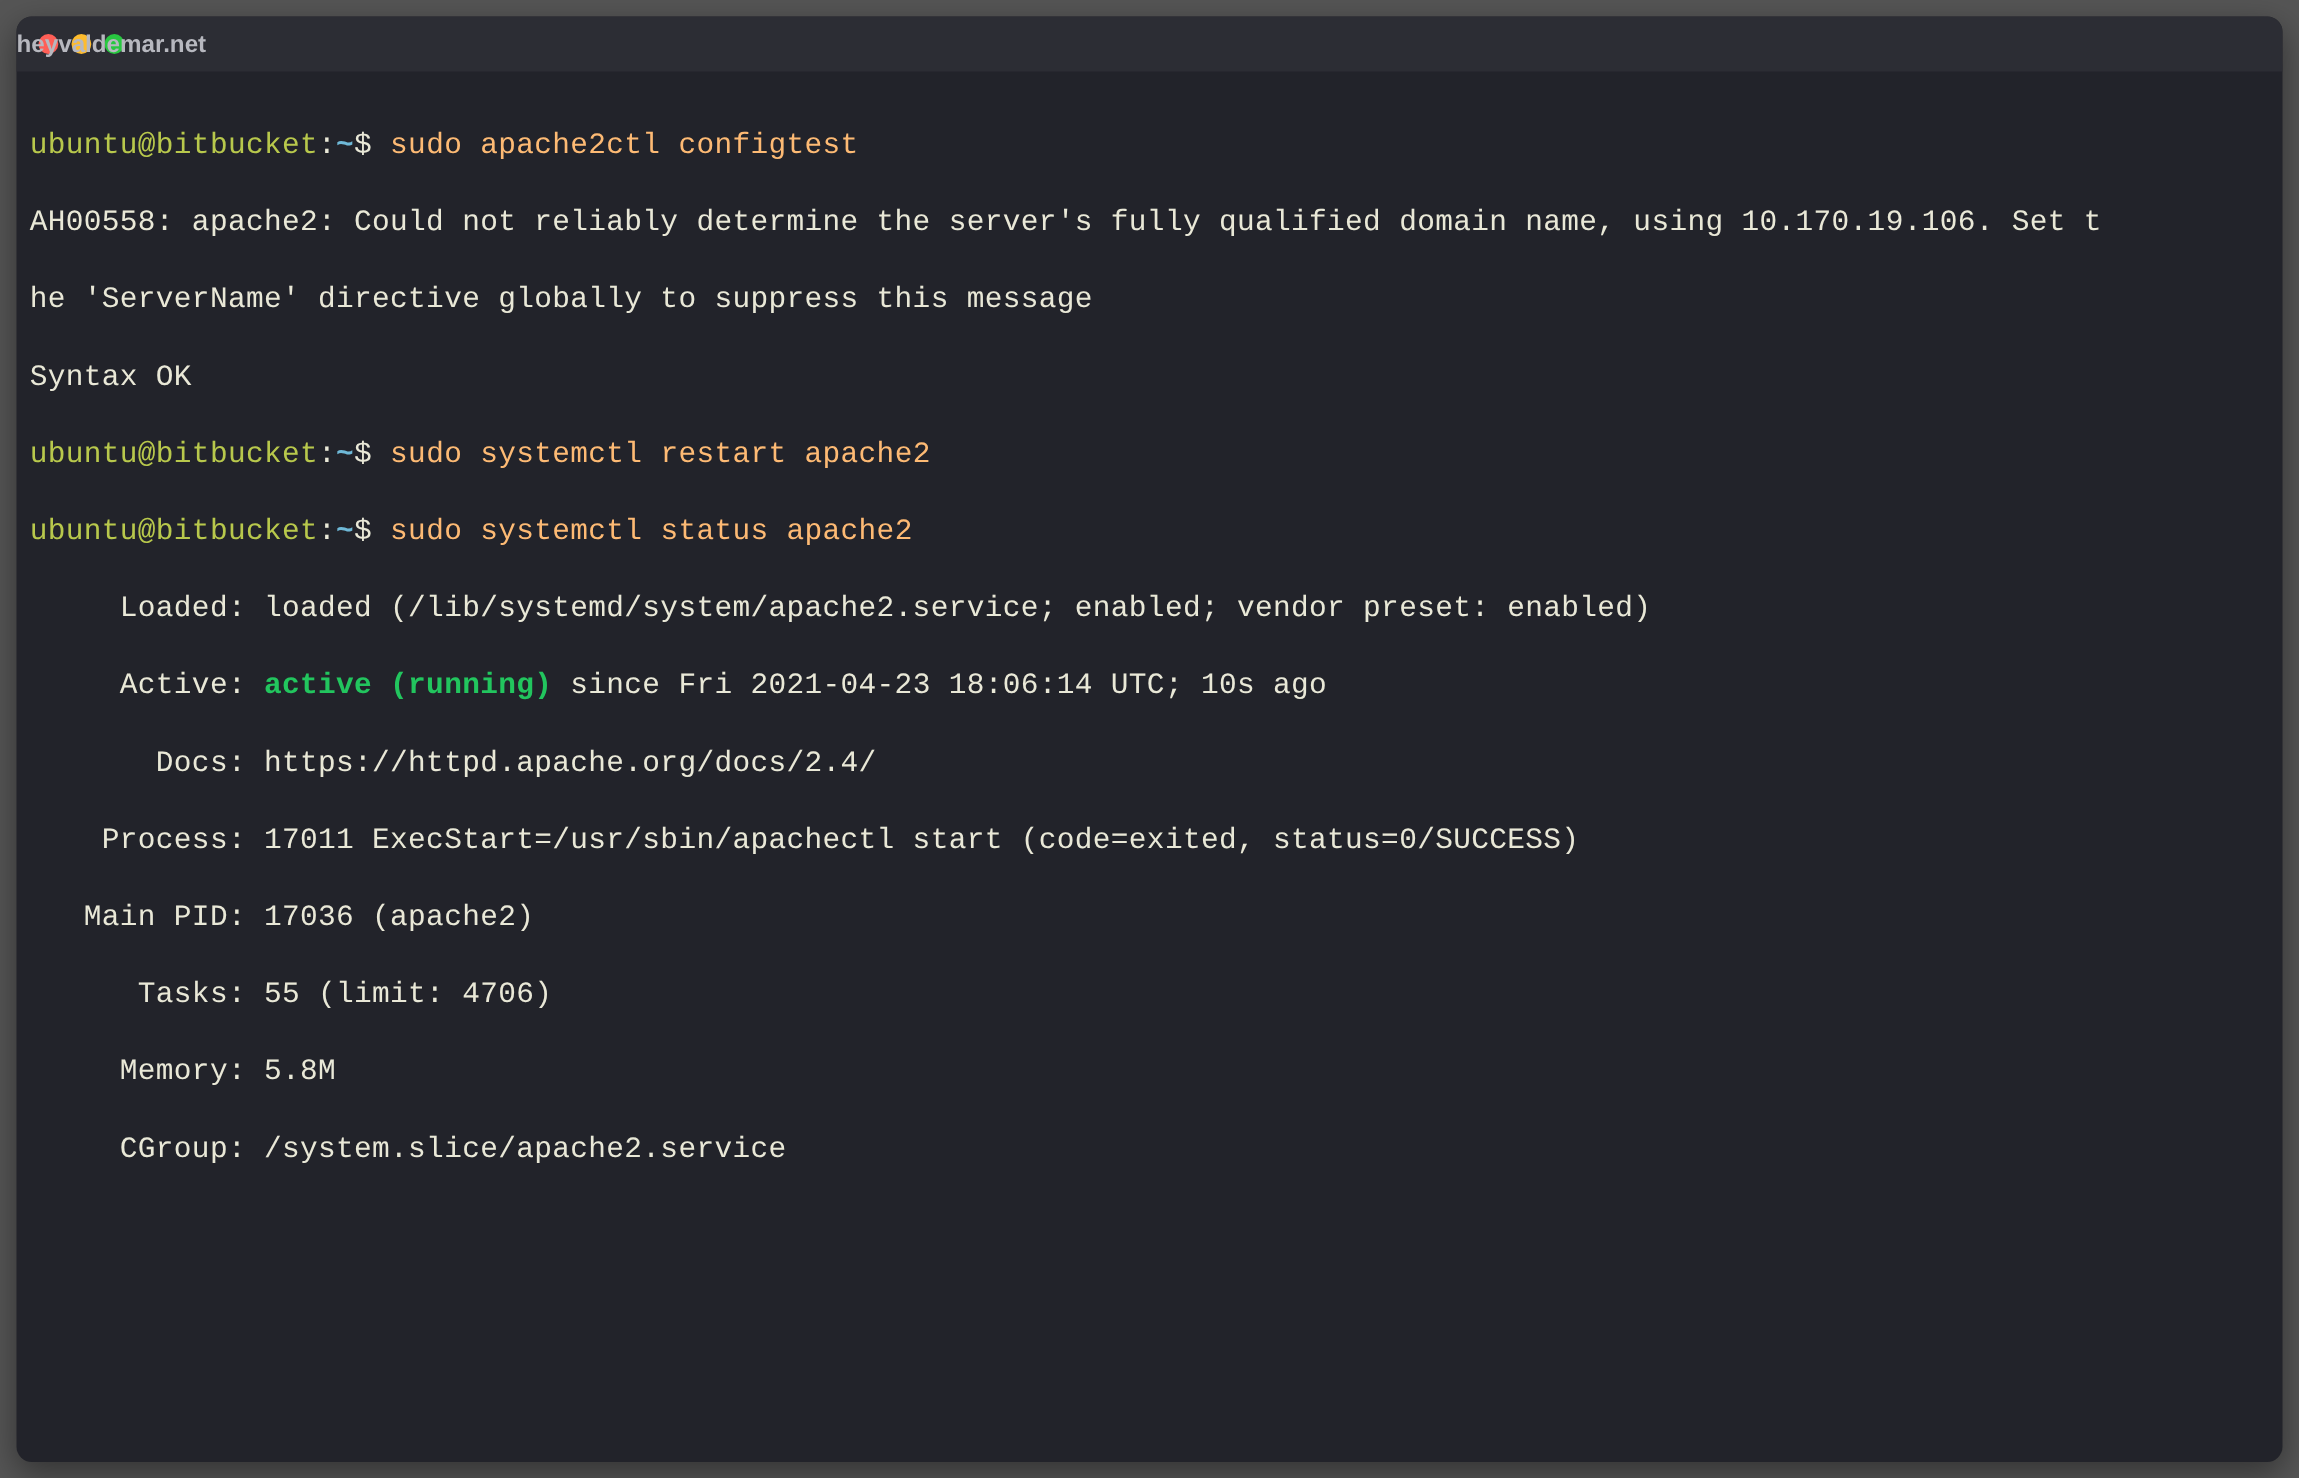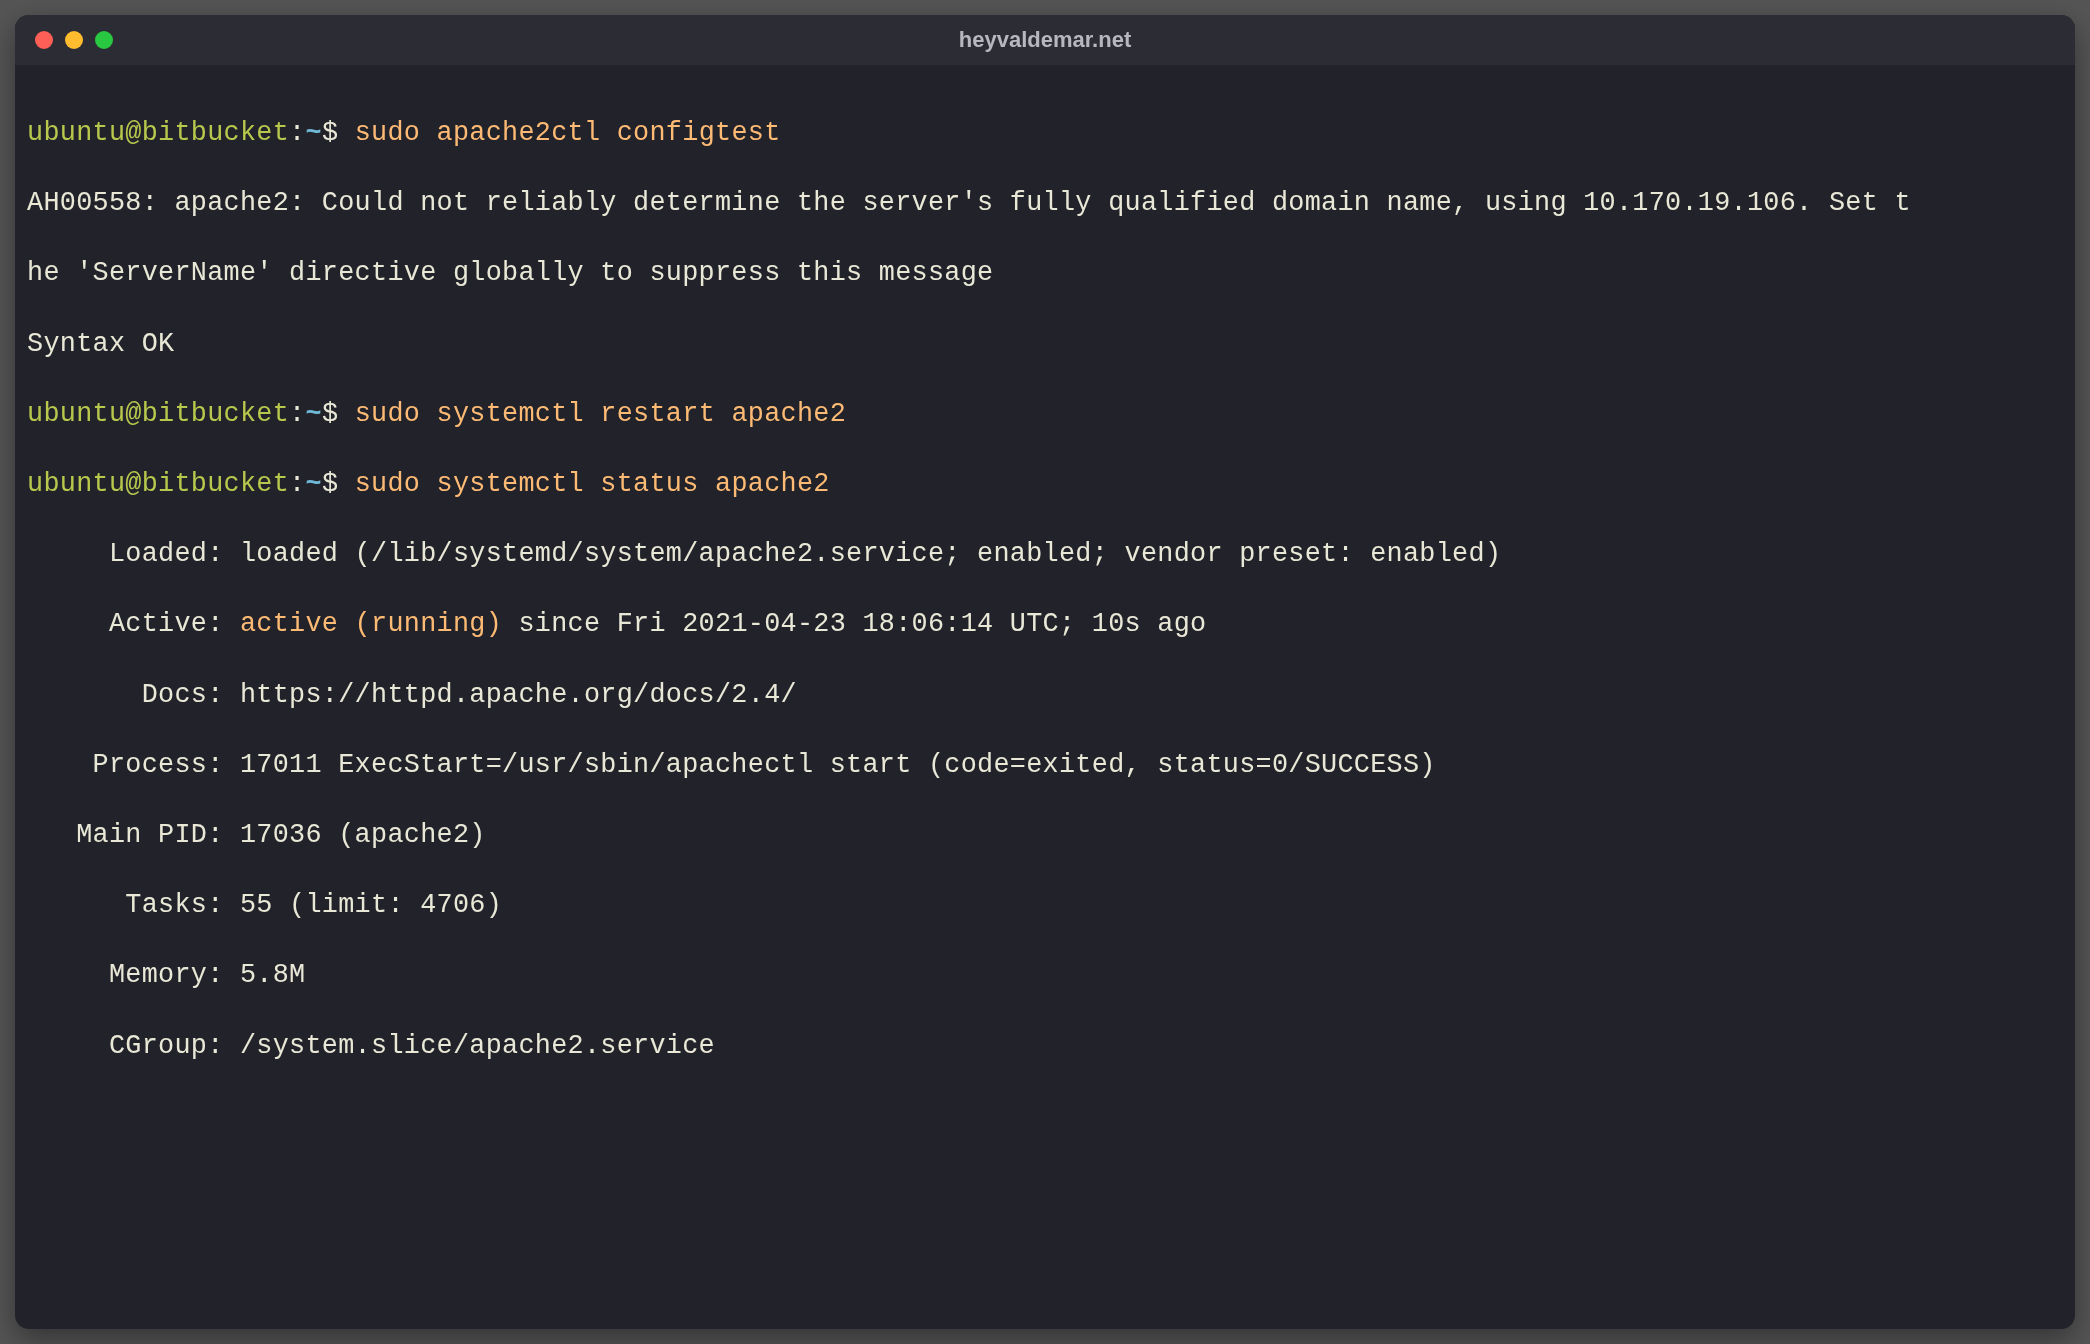--- a/index.html
+++ b/index.html
@@ -37,21 +37,20 @@
     width: 18px;
     height: 18px;
     border-radius: 50%;
   }
   .dot.red    { background: #ff5f57; }
   .dot.yellow { background: #febc2e; }
   .dot.green  { background: #28c840; }
   .title {
     position: absolute;
     left: 0; right: 0;
-    text-align: center;
     color: #b7b8bf;
     font-size: 22px;
     font-weight: 600;
     font-family: -apple-system, "Segoe UI", sans-serif;
   }
 
   .term {
     flex: 1 1 auto;
     padding: 16px 12px 10px 12px;
     color: #e9e8d7;
@@ -59,21 +58,21 @@
     line-height: 1.31;
     white-space: pre;
     overflow: hidden;
     letter-spacing: 0.3px;
   }
   .line { display: block; }
   .u   { color: #b8c84c; font-weight: 400; }   
   .c   { color: #e9e8d7; }                     
   .p   { color: #6fb9d8; font-weight: 600; }   
   .cmd { color: #fdba74; }
-  .active { color: #fdba74; font-weight: 400; }
+  .active { color: #22c55e; font-weight: 700; }
   .bullet { color: #7cc03a; }
 </style>
 </head>
 <body>
 
 <div class="window">
   <div class="titlebar">
     <div class="dots">
       <div class="dot red"></div>
       <div class="dot yellow"></div>

